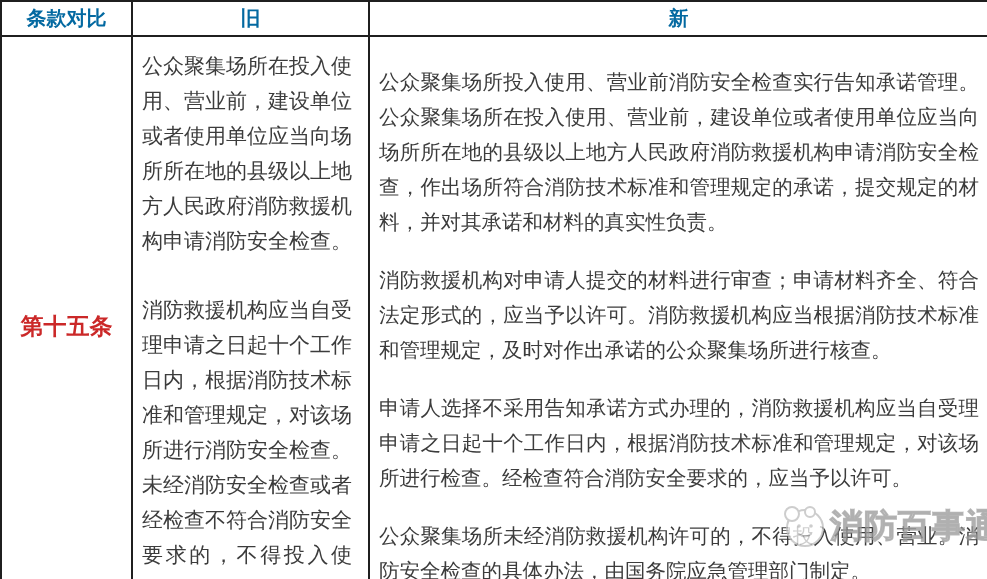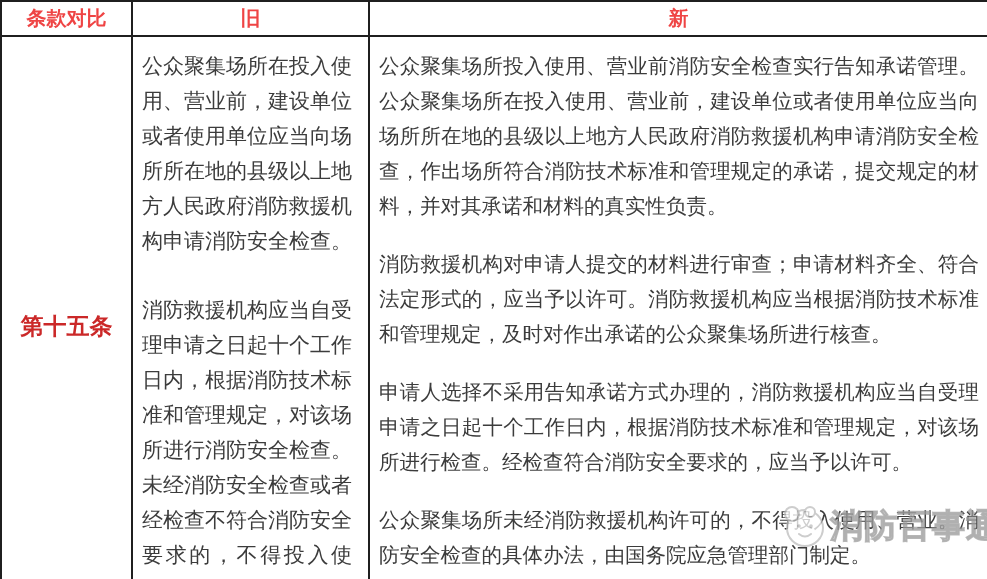--- a/index.html
+++ b/index.html
@@ -23,21 +23,21 @@
   }
   table.cmp th, table.cmp td {
     border: 2px solid #1f1f1f;
     box-sizing: border-box;
   }
   col.c1 { width: 131px; }
   col.c2 { width: 237px; }
   col.c3 { width: 619px; }
   tr.header-row { height: 35px; }
   th.hdr {
-    color: #ef4444;
+    color: #0369a1;
     font-size: 20px;
     font-weight: bold;
     text-align: center;
     vertical-align: middle;
     padding: 2px 12px;
   }
   td.clause-cell {
     color: #cb2828;
     font-size: 23px;
     font-weight: bold;
@@ -51,21 +51,21 @@
     text-justify: inter-character;
   }
   td.old-cell { padding: 11px 8px 8px 9px; }
   td.new-cell { padding: 11px 8px 8px 9px; }
   td.old-cell p {
     margin: 0 8px 34px 0;
     font-size: 21px;
     line-height: 35px;
   }
   td.new-cell p {
-    margin: 0 0 23px 0;
+    margin: 16px 0 23px 0;
     font-size: 20.5px;
     line-height: 35px;
   }
   td.text-cell p:last-child { margin-bottom: 0; }
 
   .watermark {
     position: absolute;
     left: 778px;
     top: 500px;
     display: flex;

